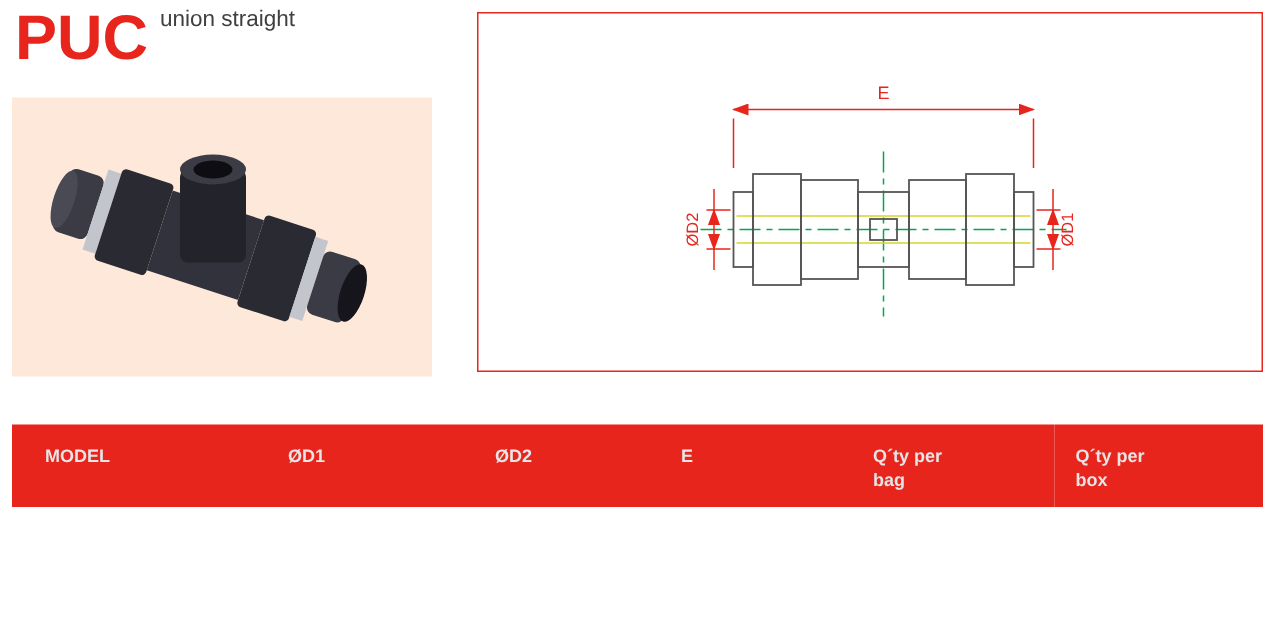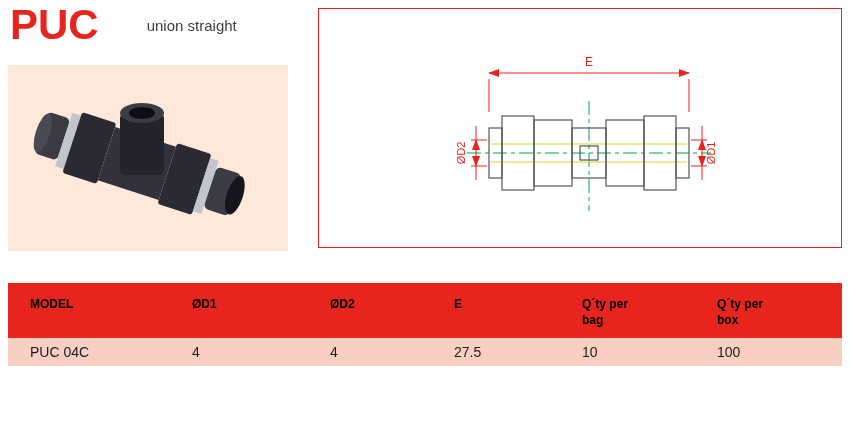--- a/index.html
+++ b/index.html
@@ -1,21 +1,21 @@
 <!DOCTYPE html>
 <html><head>
 <meta charset="utf-8">
 <style>
   * { margin:0; padding:0; box-sizing:border-box; }
   html,body { background:#ffffff; }
   body { font-family:"Liberation Sans", sans-serif; }
   .page { position:relative; width:850px; height:421px; overflow:hidden; background:#fff; }
 
   
-  .title-block { position:absolute; left:10px; top:4px; display:flex; align-items:center;gap:40px; }
+  .title-block { position:absolute; left:10px; top:4px; display:flex; align-items:flex-start; }
   .title-main { color:#e8251d; font-size:42px; font-weight:bold; letter-spacing:0px; line-height:1; }
   .title-sub { color:#404040; font-size:15px; margin-left:8px; }
 
   
   .photo-box { position:absolute; left:8px; top:65px; width:280px; height:186px; background:#fde8da; }
   .photo-box svg { display:block; width:100%; height:100%; }
 
   
   .drawing-box { position:absolute; left:318px; top:8px; width:524px; height:240px; border:1px solid #e8251d; background:#fff; }
   .drawing-box svg { display:block; width:100%; height:100%; }
@@ -23,21 +23,21 @@
   
   .spec-table-wrap { position:absolute; left:8px; top:283px; width:834px; }
   table.spec { width:834px; border-collapse:collapse; table-layout:fixed; }
   table.spec col.c1 { width:170px; }
   table.spec col.c2 { width:138px; }
   table.spec col.c3 { width:124px; }
   table.spec col.c4 { width:128px; }
   table.spec col.c5 { width:135px; }
   table.spec col.c6 { width:139px; }
   table.spec thead th {
-    background:#e8251d; color:#000000; font-size:12px; font-weight:bold;
+    background:#e8251d; color:#e5e5e5; font-size:12px; font-weight:bold;
     text-align:left; vertical-align:top; height:55px; padding:14px 0 0 14px;
   }
   table.spec thead th:first-child { padding-left:22px; }
   table.spec thead th .hdr-narrow { display:block; max-width:62px; line-height:1.3; }
   table.spec tbody td {
     font-size:14px; color:#1c1c1c; height:28px; padding:0 0 0 14px; vertical-align:middle;
   }
   table.spec tbody td:first-child { padding-left:22px; }
   table.spec tbody tr.alt { background:#f8cfc2; }
 </style>
@@ -140,25 +140,17 @@
           <th><span>E</span></th>
           <th>
               <span class="hdr-narrow">Q´ty per bag</span>
             </th>
           <th>
               <span class="hdr-narrow">Q´ty per box</span>
             </th>
         </tr>
       </thead>
       <tbody>
-        <tr class="alt">
-          <td>PUC 04C</td>
-          <td>4</td>
-          <td>4</td>
-          <td>27.5</td>
-          <td>10</td>
-          <td>100</td>
-        </tr>
       </tbody>
     </table>
   </div>
 
 </div>
 
 </body></html>

